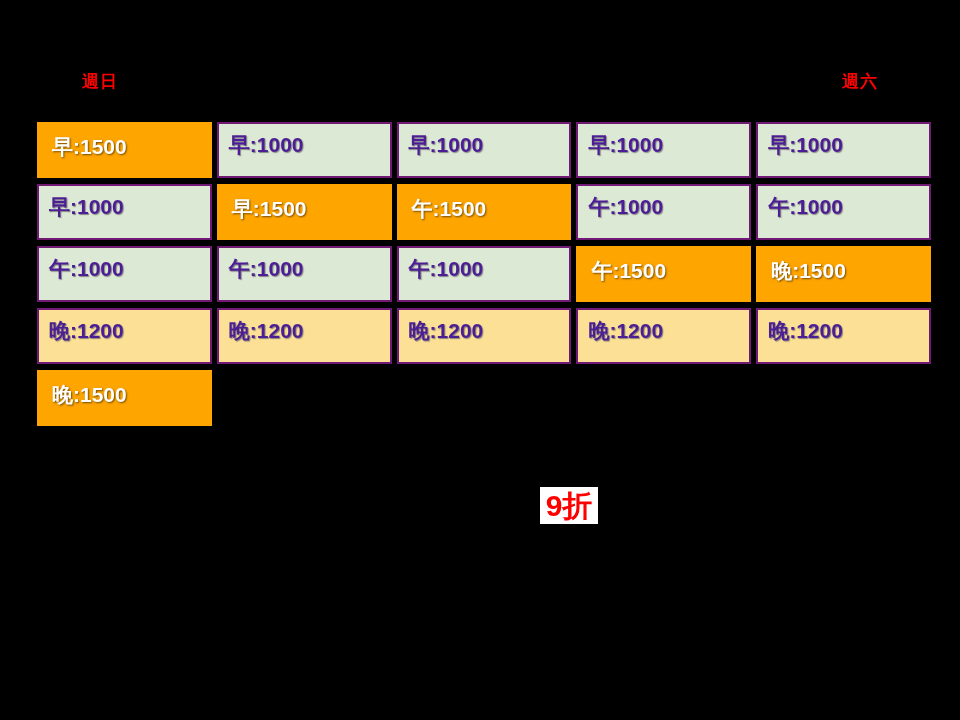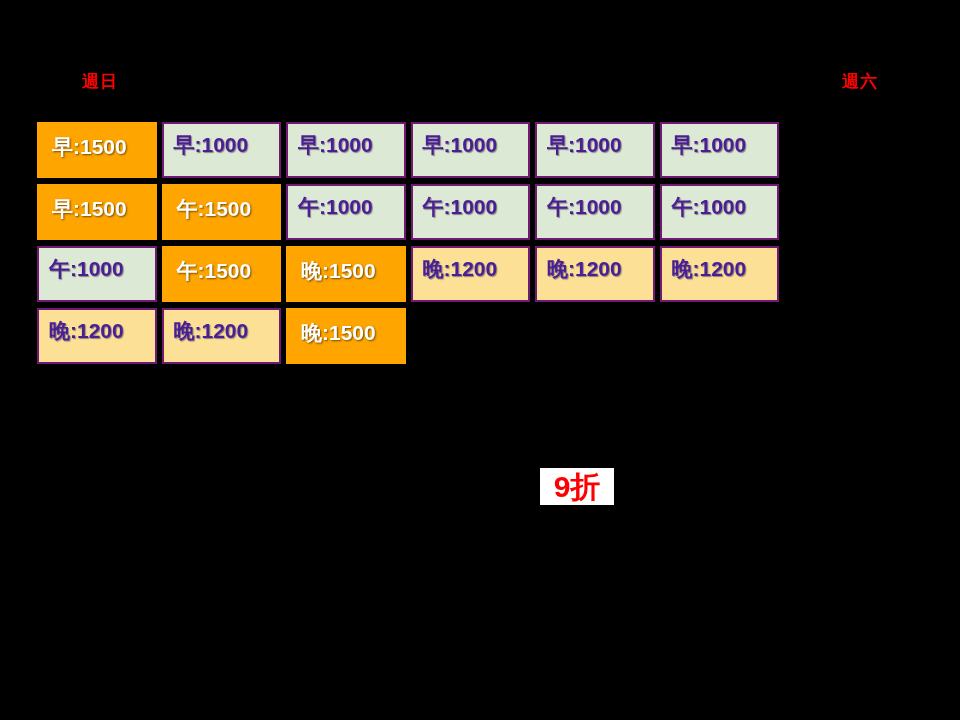--- a/index.html
+++ b/index.html
@@ -28,23 +28,23 @@
     letter-spacing: 1px;
     white-space: nowrap;
   }
   .weekday-label.left  { left: 82px; }
   .weekday-label.right { left: 842px; }
 
   .price-grid {
     position: absolute;
     left: 37px;
     top: 122px;
-    width: 742px;
+    width: 894px;
     display: grid;
-    grid-template-columns: repeat(6, 1fr);
+    grid-template-columns: repeat(5, 1fr);
     grid-auto-rows: 56px;
     column-gap: 5px;
     row-gap: 6px;
   }
   .cell {
     box-sizing: border-box;
     font-size: 21px;
     font-weight: bold;
     white-space: nowrap;
     overflow: hidden;
@@ -67,22 +67,22 @@
     top: 380px;
     font-size: 21px;
     font-weight: bold;
     color: #FF0000;
     letter-spacing: 2px;
     white-space: nowrap;
   }
   .discount-highlight {
     position: absolute;
     left: 540px;
-    top: 468px;
-    width: 74px;
+    top: 487px;
+    width: 58px;
     height: 37px;
     background: #FFFFFF;
     text-align: center;
   }
   .discount-highlight .discount-text {
     font-size: 30px;
     font-weight: bold;
     color: #FF0000;
     line-height: 37px;
     white-space: nowrap;

